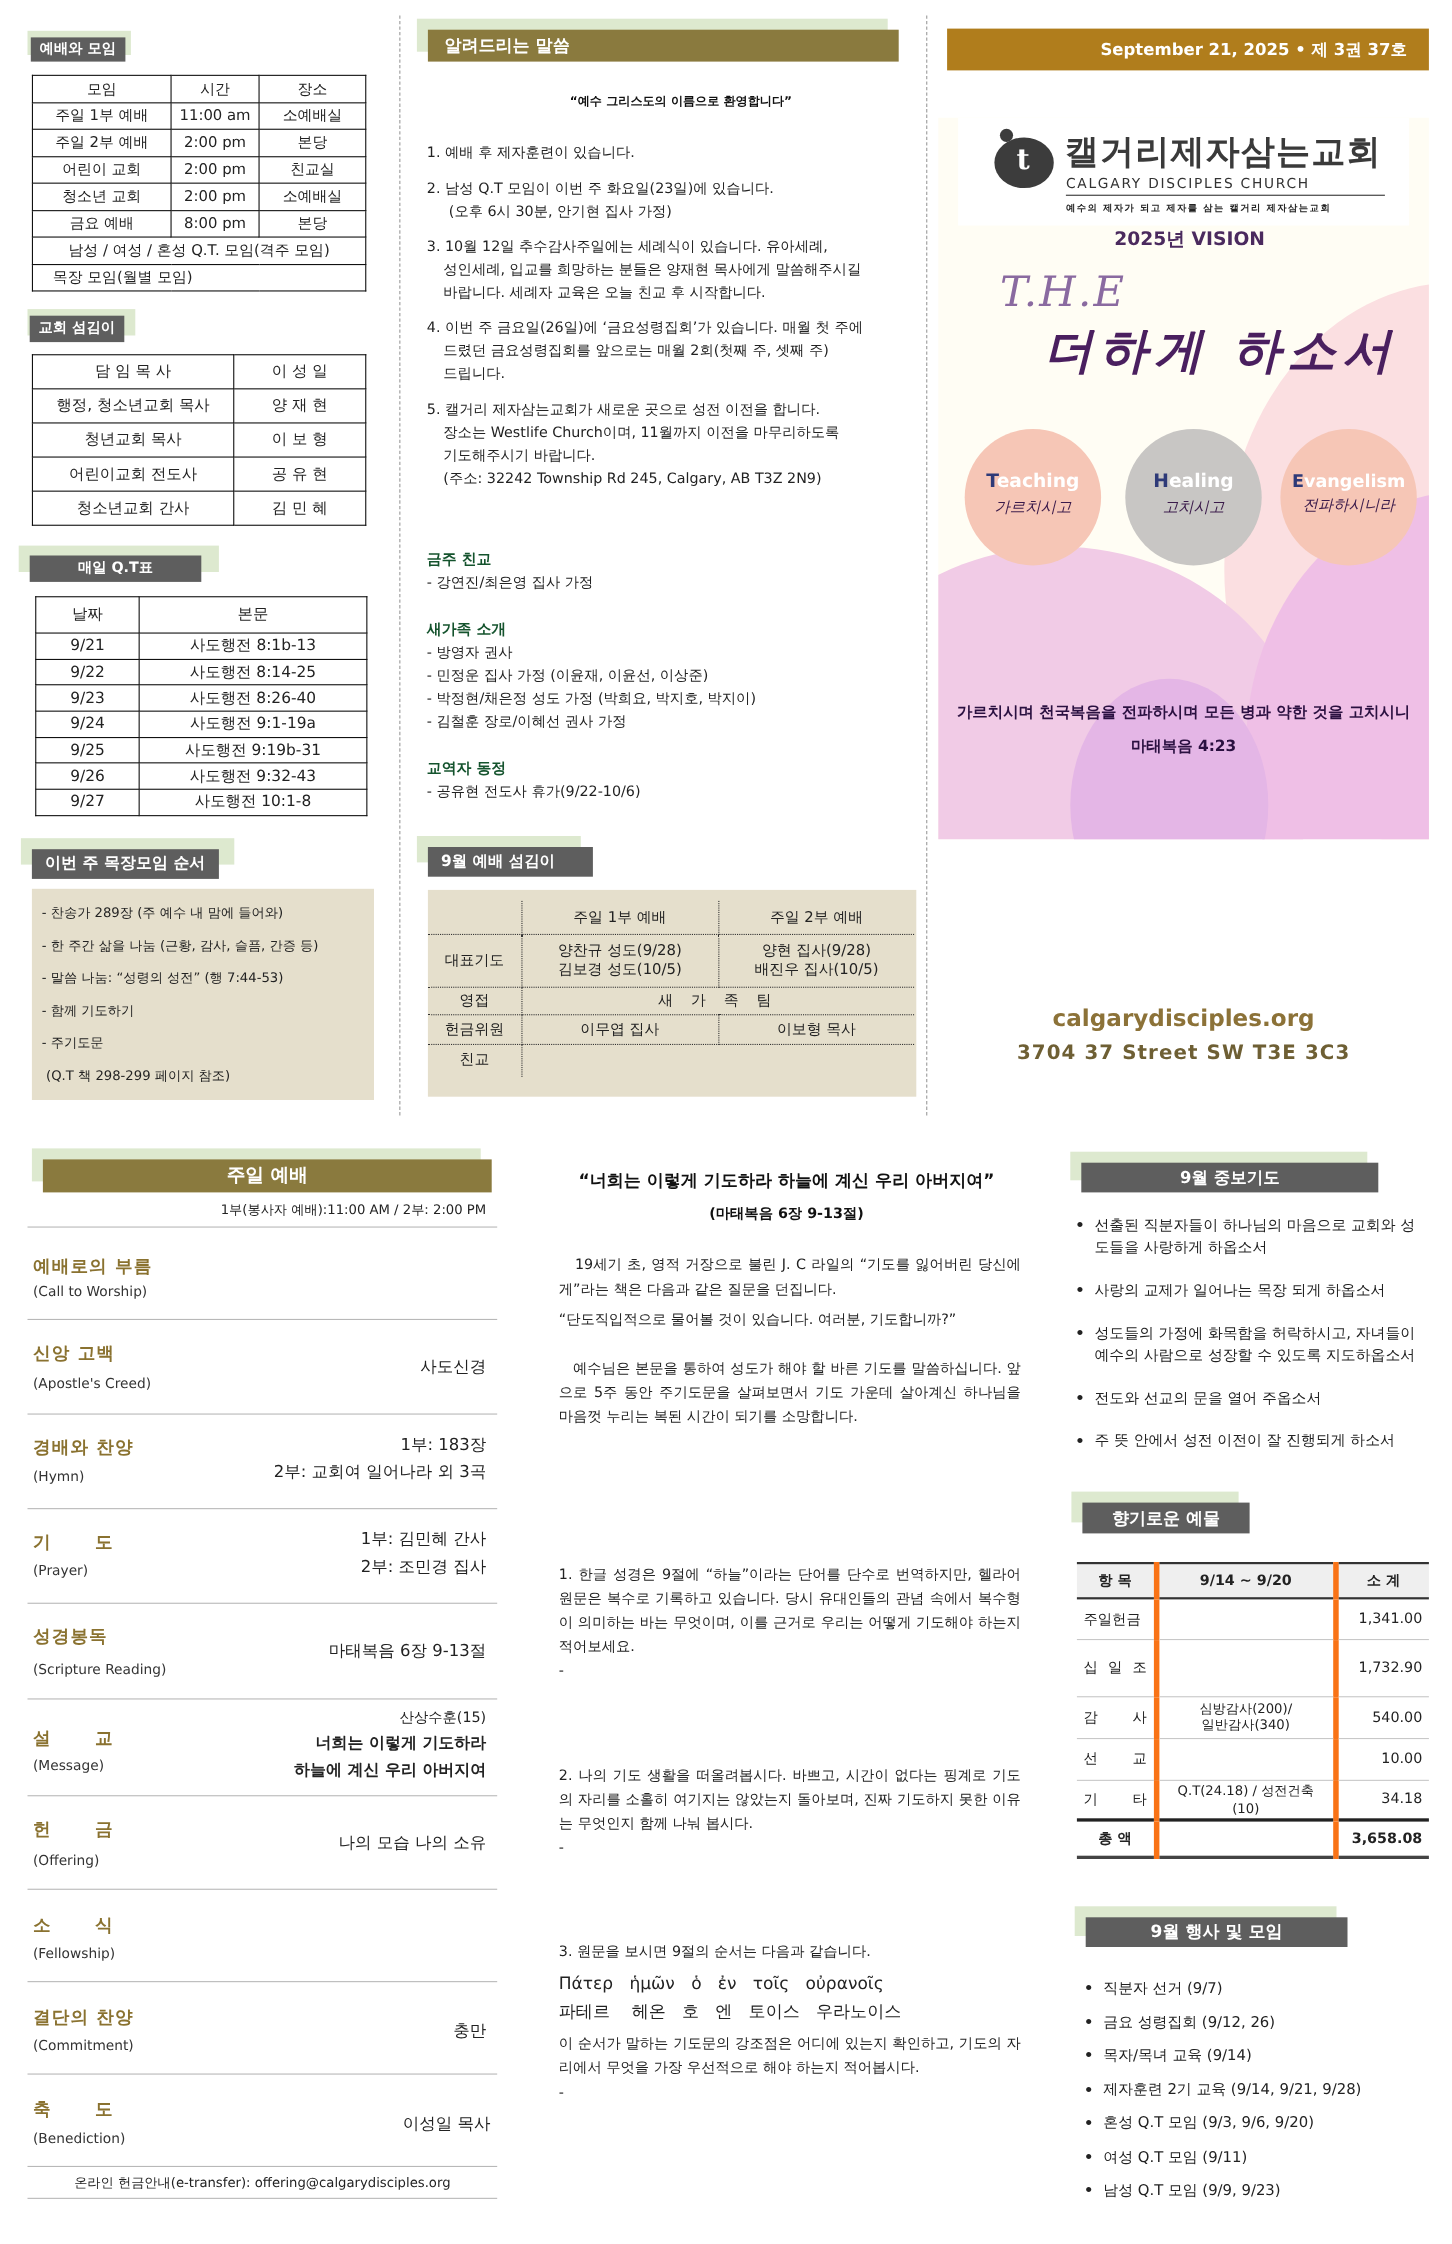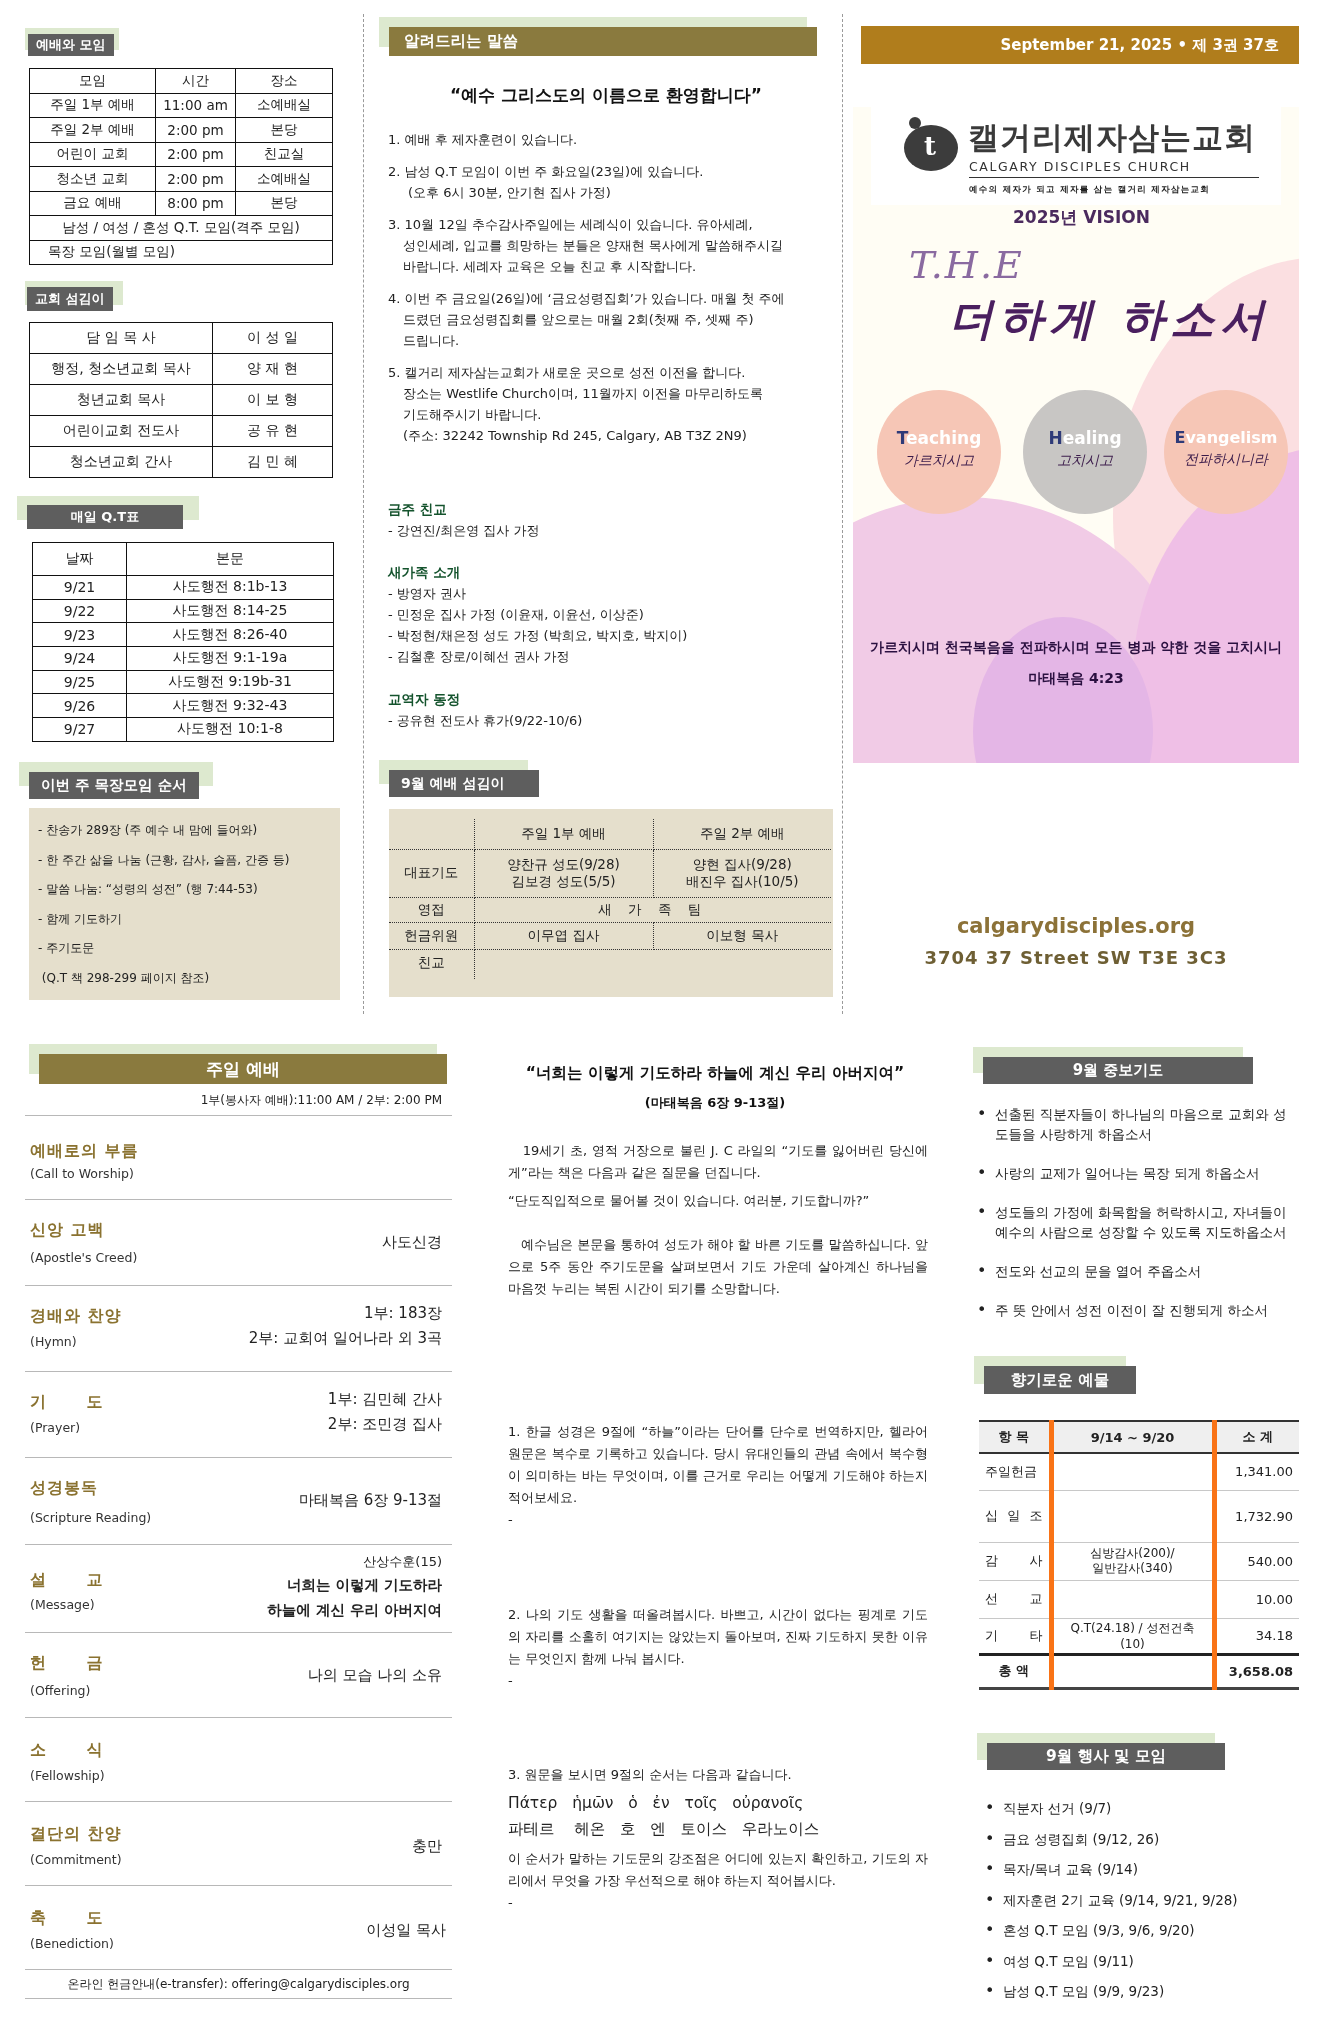--- a/index.html
+++ b/index.html
@@ -185,21 +185,21 @@
   <div style="font-size:12px;line-height:29.5px;color:#222;white-space:pre;"> (Q.T 책 298-299 페이지 참조)</div>
 </div>
 
 <div class="dashed-v" style="left:363px;top:14px;height:1000px;"></div>
 <div class="dashed-v" style="left:842px;top:14px;height:1000px;"></div>
 
 <div class="sec-head" style="left:379px;top:17px;">
   <div class="shadow" style="width:428px;height:30px;"></div>
   <div class="label gold" style="left:10px;top:10px;width:428px;height:29px;line-height:29px;font-size:15.5px;padding-left:15px;">알려드리는 말씀</div>
 </div>
-<div class="abs" style="left:366px;top:84px;width:480px;text-align:center;font-weight:bold;font-size:17px;color:#111;">“예수 그리스도의 이름으로 환영합니다”</div>
+<div class="abs" style="left:379px;top:84px;width:480px;text-align:center;font-weight:bold;font-size:11px;color:#111;">“예수 그리스도의 이름으로 환영합니다”</div>
 
 <div class="abs notice-list" style="left:388px;top:129px;width:440px;">
   <div style="margin-bottom:11px;">
     <p>1. 예배 후 제자훈련이 있습니다.</p>
   </div>
   <div style="margin-bottom:11px;">
     <p>2. 남성 Q.T 모임이 이번 주 화요일(23일)에 있습니다.</p>
     <p style="padding-left:20px;">(오후 6시 30분, 안기현 집사 가정)</p>
   </div>
   <div style="margin-bottom:11px;">
@@ -245,21 +245,21 @@
     <tbody>
         <tr>
       <td style="width:85px;height:30px;"></td>
       <td style="width:179px;">주일 1부 예배</td>
       <td>주일 2부 예배</td>
     </tr>
     <tr>
       <td style="height:48px;">대표기도</td>
       <td style="line-height:17px;">
             <div>양찬규 성도(9/28)</div>
-            <div>김보경 성도(5/5)</div>
+            <div>김보경 성도(10/5)</div>
           </td>
       <td style="line-height:17px;">
             <div>양현 집사(9/28)</div>
             <div>배진우 집사(10/5)</div>
           </td>
     </tr>
     <tr>
       <td style="height:25px;">영접</td>
       <td colspan="2" style="letter-spacing:6px;">새 가 족 팀</td>
     </tr>

